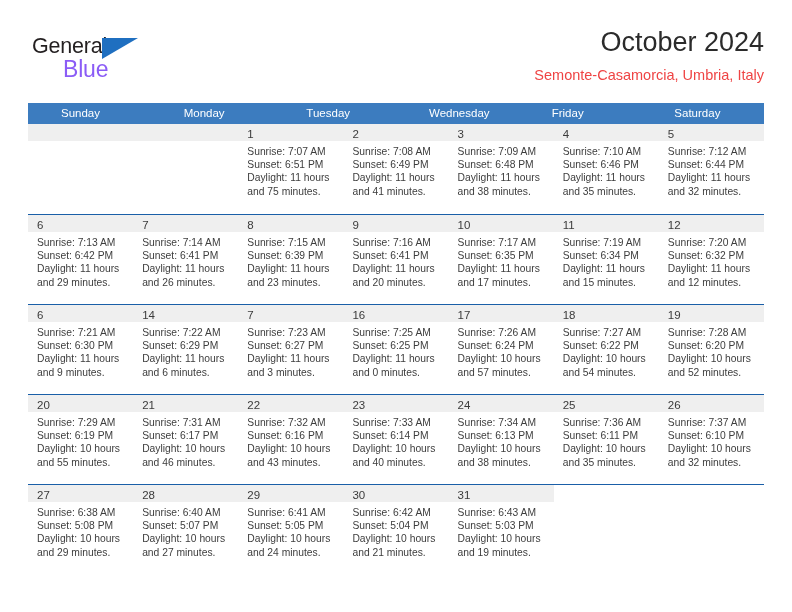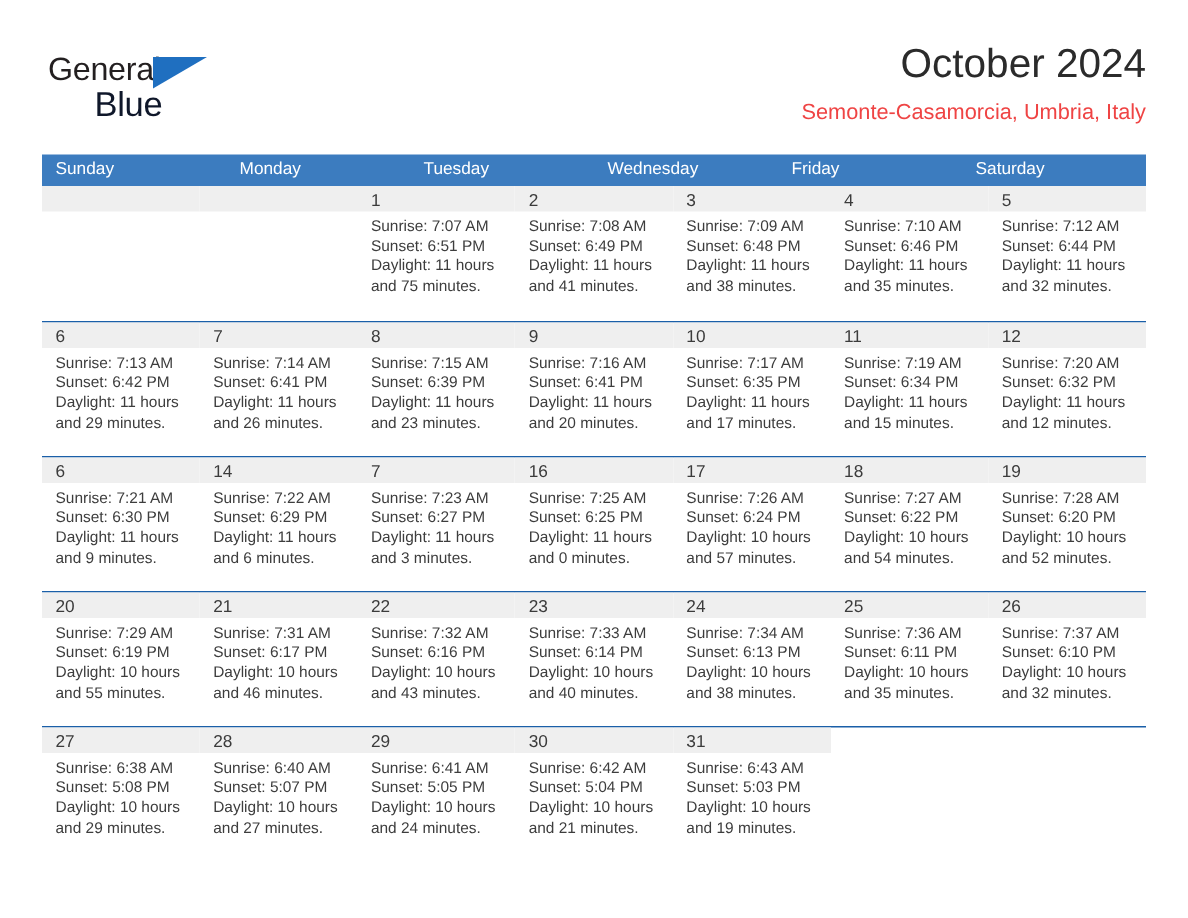--- a/index.html
+++ b/index.html
@@ -49,21 +49,21 @@
     height: 0;
     border-left: 36px solid #1f6fc0;
     border-bottom: 21px solid transparent;
   }
   .logo-blue {
     position: absolute;
     left: 31px;
     top: 22px;
     font-size: 23px;
     letter-spacing: -0.2px;
-    color: #0f172a;
+    color: #8b5cf6;
     line-height: 26px;
   }
   .title-block {
     position: absolute;
     right: 0;
     top: 0;
     text-align: right;
   }
   .cal-title {
     font-size: 27px;
@@ -90,20 +90,21 @@
     background: #3c7cbf;
     height: 21px;
   }
   .dow {
     flex: 1 1 0;
     color: #ffffff;
     font-size: 11.5px;
     line-height: 21px;
     padding-left: 9px;
     white-space: nowrap;
+    margin-left: 24px;
   }
   .week {
     display: flex;
     height: 90px;
     border-top: 1.6px solid #1a5fa8;
   }
   .week.first { border-top: none; }
   .cell {
     flex: 1 1 0;
     position: relative;

